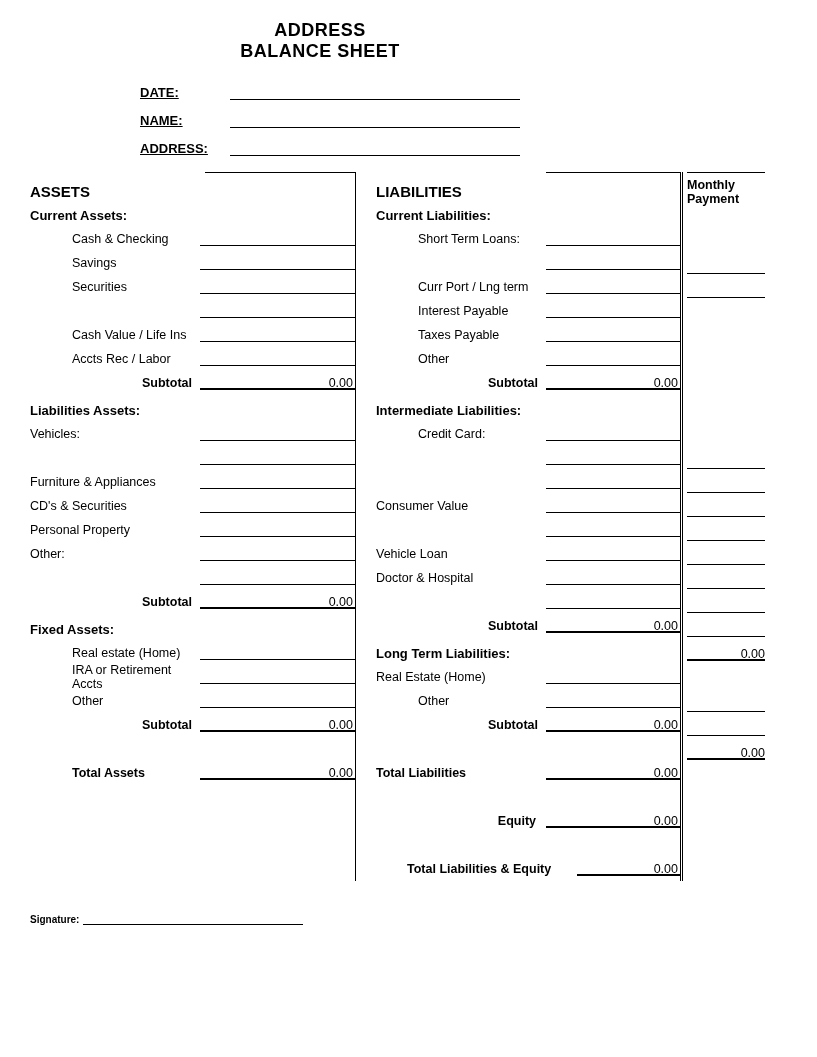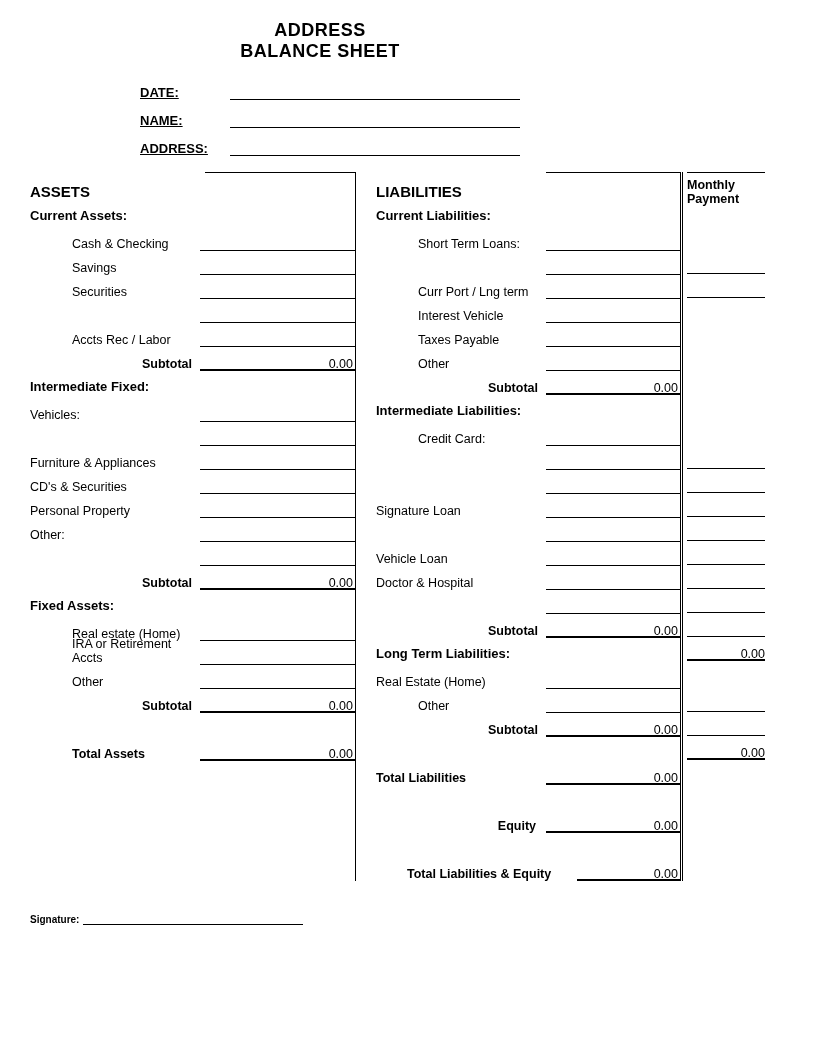--- a/index.html
+++ b/index.html
@@ -27,21 +27,21 @@
 
   .toprule { border-top:1.5px solid #000; height:0; }
   .assets .toprule { margin-left:175px; margin-right:0px; }
   .liab .toprule   { margin-left:170px; margin-right:0px; }
   .mp .toprule     { margin-left:0; }
 
   .section-head { font-weight:bold; font-size:15px; margin:10px 0 8px 0;}
   .mp-head { font-weight:bold; font-size:12.5px; line-height:1.1; margin-top:6px;}
 
   .subhead { font-weight:bold; font-size:13px; margin:8px 0 4px 0;}
-  .row { display:flex; align-items:flex-end; height:24px; }
+  .row { display:flex; align-items:center; height:24px; }
   .row .label { flex:0 0 170px; font-size:12.5px; padding-left:0;}
   .row .label.indent { padding-left:42px; }
   .row .val { flex:1; border-bottom:1.5px solid #000; height:14px; text-align:right; font-size:12.5px; padding-right:2px;}
   .row.sub .label { font-weight:bold; text-align:right; padding-right:8px;}
   .row.sub .val, .row.total .val { border-bottom:2.5px solid #000; }
   .row.total .label { font-weight:bold; }
   .row.grand .val { border-bottom:2.5px solid #000; }
   .row.grand .label { font-weight:bold;margin-left:31px; }
   .row.blank .label { visibility:hidden; }
   .spacer { height:24px; }
@@ -93,29 +93,33 @@
       </div>
     <div class="row">
         <div class="label indent">Securities</div>
         <div class="val"></div>
       </div>
     <div class="row blank">
         <div class="label indent">x</div>
         <div class="val"></div>
       </div>
     <div class="row">
+        <div class="label indent">Cash Value / Life Ins</div>
+        <div class="val"></div>
+      </div>
+    <div class="row">
         <div class="label indent">Accts Rec / Labor</div>
         <div class="val"></div>
       </div>
     <div class="row sub">
         <div class="label">Subtotal</div>
         <div class="val">0.00</div>
       </div>
 
-    <div class="subhead">Intermediate Fixed:</div>
+    <div class="subhead">Liabilities Assets:</div>
     <div class="row">
         <div class="label">Vehicles:</div>
         <div class="val"></div>
       </div>
     <div class="row blank">
         <div class="label">x</div>
         <div class="val"></div>
       </div>
     <div class="row">
         <div class="label">Furniture &amp; Appliances</div>
@@ -178,21 +182,21 @@
       </div>
     <div class="row blank">
         <div class="label">x</div>
         <div class="val"></div>
       </div>
     <div class="row">
         <div class="label indent">Curr Port / Lng term</div>
         <div class="val"></div>
       </div>
     <div class="row">
-        <div class="label indent">Interest Vehicle</div>
+        <div class="label indent">Interest Payable</div>
         <div class="val"></div>
       </div>
     <div class="row">
         <div class="label indent">Taxes Payable</div>
         <div class="val"></div>
       </div>
     <div class="row">
         <div class="label indent">Other</div>
         <div class="val"></div>
       </div>
@@ -208,21 +212,21 @@
       </div>
     <div class="row blank">
         <div class="label">x</div>
         <div class="val"></div>
       </div>
     <div class="row blank">
         <div class="label">x</div>
         <div class="val"></div>
       </div>
     <div class="row">
-        <div class="label">Signature Loan</div>
+        <div class="label">Consumer Value</div>
         <div class="val"></div>
       </div>
     <div class="row blank">
         <div class="label">x</div>
         <div class="val"></div>
       </div>
     <div class="row">
         <div class="label">Vehicle Loan</div>
         <div class="val"></div>
       </div>

